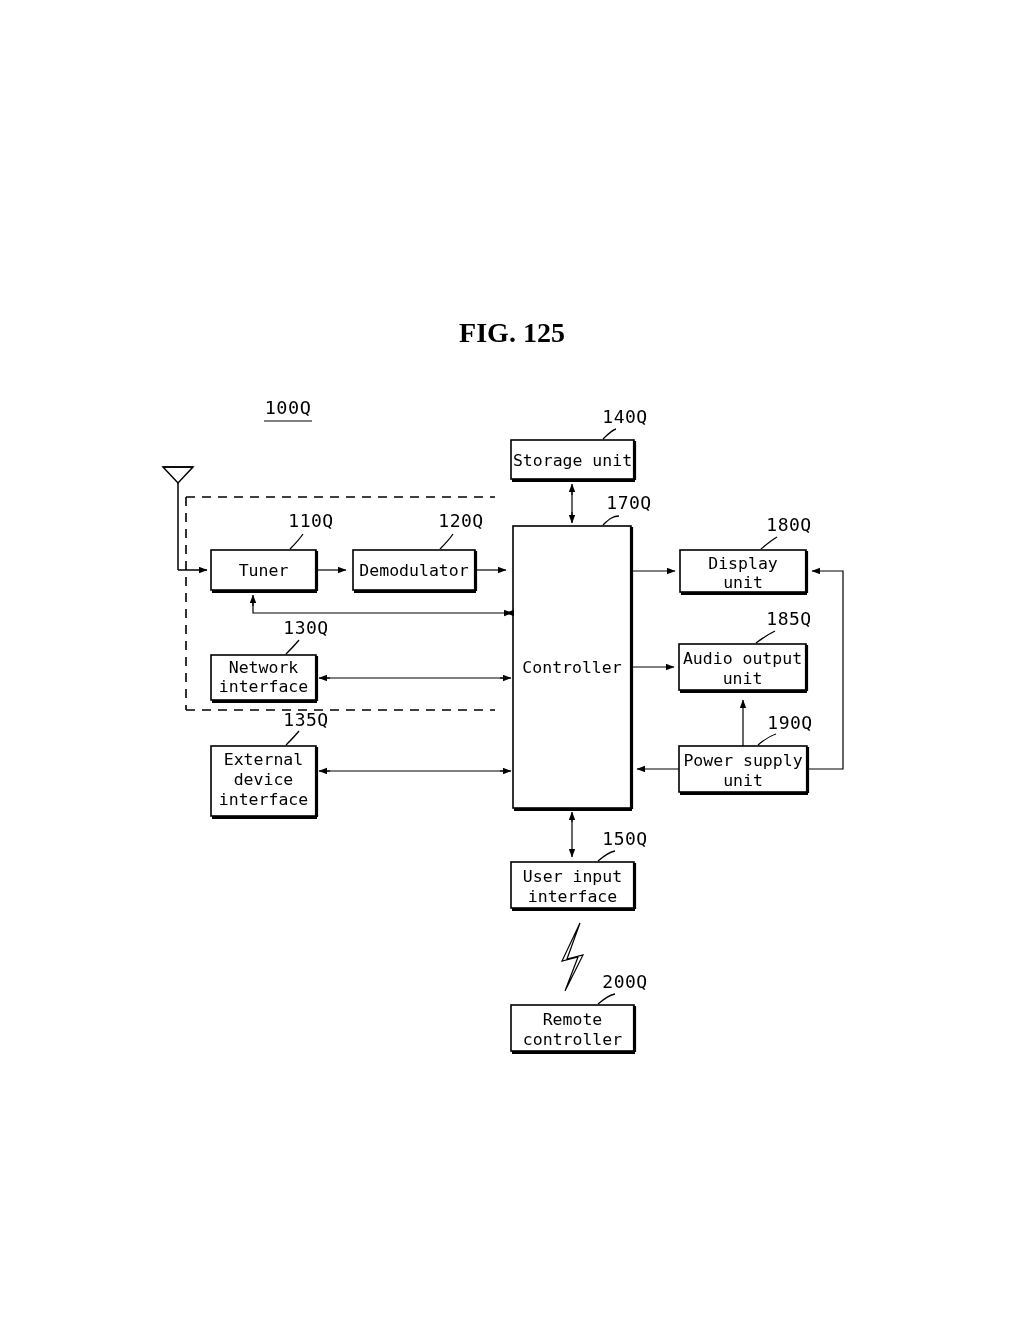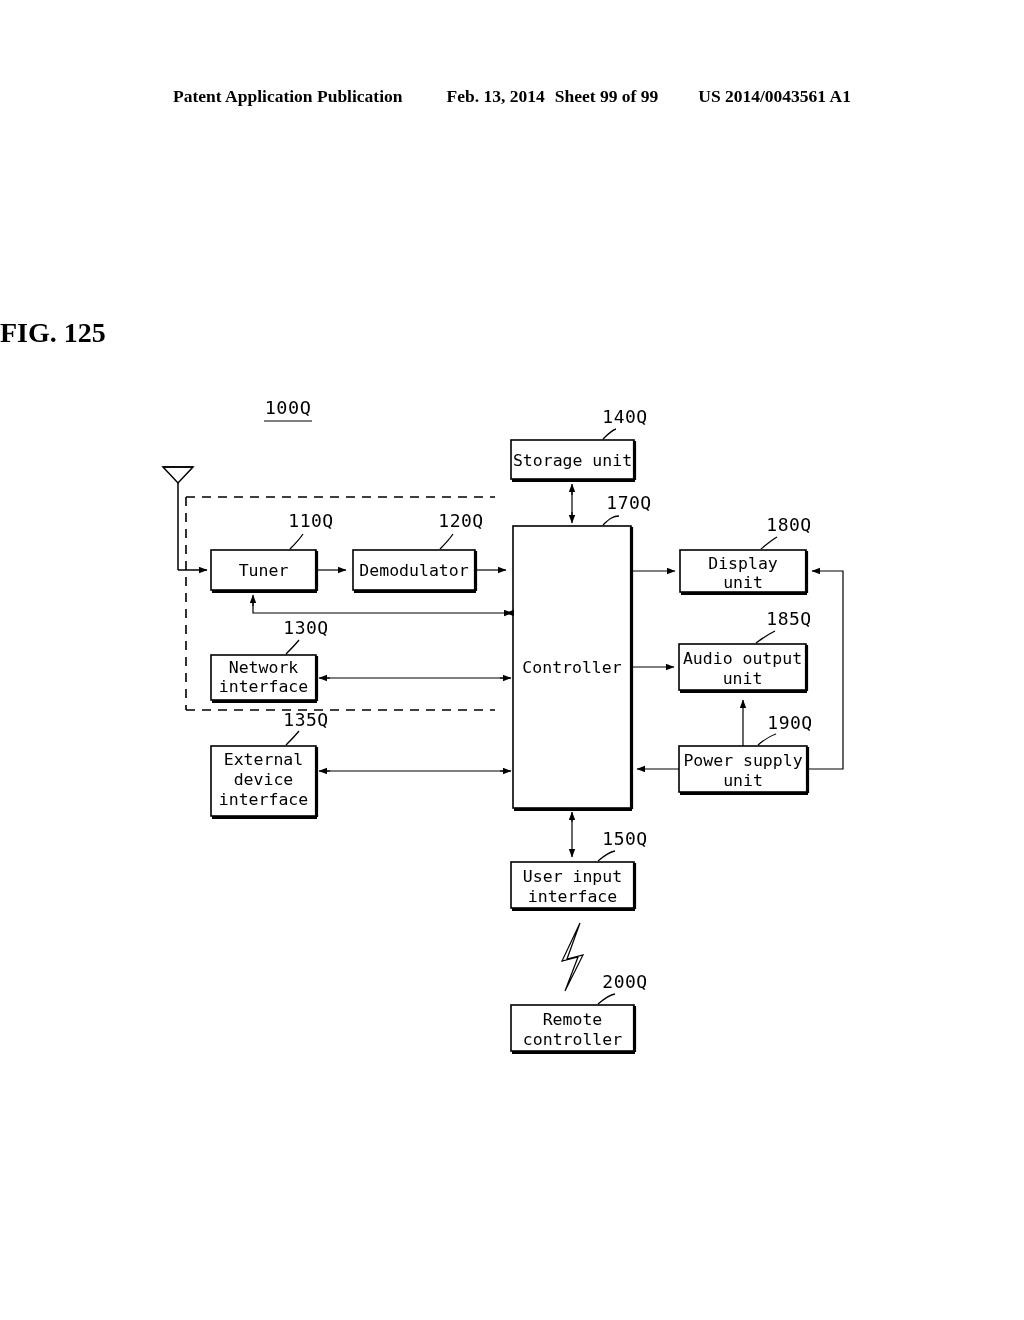--- a/index.html
+++ b/index.html
@@ -42,20 +42,21 @@
   #header .h-date  { margin-right: 10px; }
   #header .h-sheet { margin-right: 40px; }
   #header .h-num   { }
 
   
   #fig-title {
     position: absolute;
     left: 0;
     top: 317px;
     width: 1024px;
+    text-align: center;
     font-family: "Liberation Serif", serif;
     font-weight: bold;
     font-size: 28px;
     color: #000;
   }
 
   
   #drawing {
     position: absolute;
     left: 0;
@@ -91,26 +92,20 @@
     fill: #000;
     text-anchor: middle;
     letter-spacing: 0.5px;
   }
 </style>
 </head>
 <body>
 
 <div id="page">
 
-  <div id="header">
-    <span class="h-pub">Patent Application Publication</span>
-    <span class="h-date">Feb. 13, 2014</span>
-    <span class="h-sheet">Sheet 99 of 99</span>
-    <span class="h-num">US 2014/0043561 A1</span>
-  </div>
 
   <div id="fig-title">FIG. 125</div>
 
   <div id="drawing">
     <svg width="1024" height="1320" viewBox="0 0 1024 1320" xmlns="http://www.w3.org/2000/svg">
       <defs>
         <marker id="arrow" markerWidth="9" markerHeight="9" refX="8" refY="3.2" orient="auto" markerUnits="userSpaceOnUse">
           <path d="M0,0 L8.5,3.2 L0,6.4 z" fill="#000"></path>
         </marker>
       </defs>

